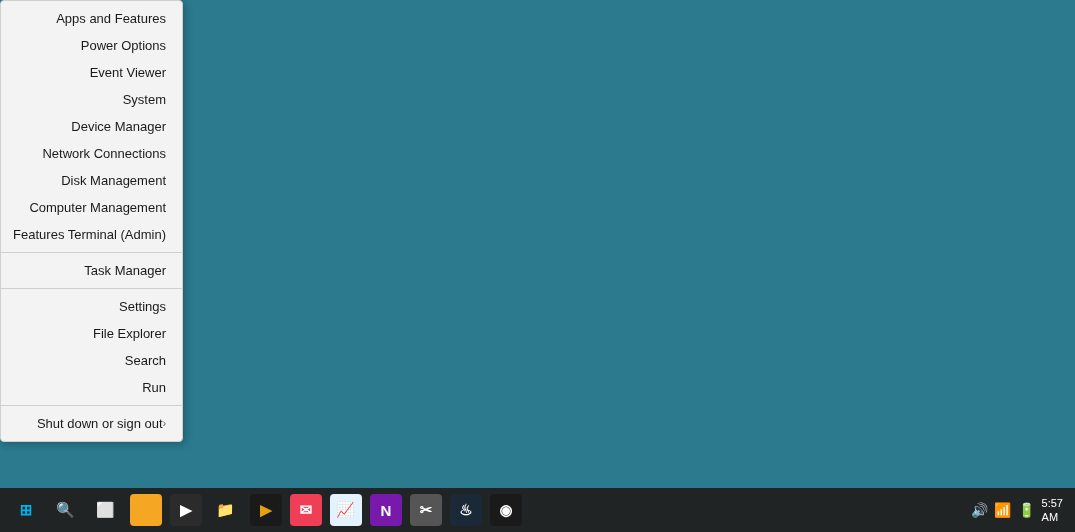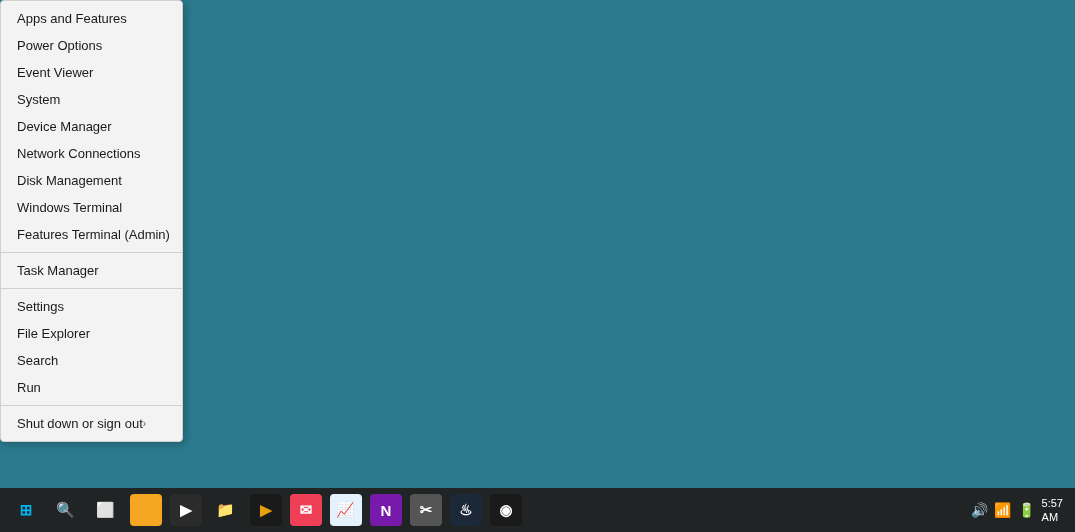--- a/index.html
+++ b/index.html
@@ -29,21 +29,21 @@
       border: 1px solid #d0d0d0;
       border-radius: 4px;
       box-shadow: 2px 2px 8px rgba(0,0,0,0.25);
       z-index: 100;
       padding: 4px 0;
     }
 
     .menu-item {
       display: flex;
       align-items: center;
-      justify-content: flex-start;
+      justify-content: flex-end;
       padding: 6px 16px;
       font-size: 13px;
       color: #1a1a1a;
       cursor: pointer;
       white-space: nowrap;
       user-select: none;
     }
 
     .menu-separator {
       height: 1px;
@@ -143,21 +143,21 @@
     <div class="menu-item">
       <span>Device Manager</span>
     </div>
     <div class="menu-item">
       <span>Network Connections</span>
     </div>
     <div class="menu-item">
       <span>Disk Management</span>
     </div>
     <div class="menu-item">
-      <span>Windows Terminal</span>
+      <span>Computer Management</span>
     </div>
     <div class="menu-item">
       <span>Features Terminal (Admin)</span>
     </div>
     <div class="menu-separator"></div>
     <div class="menu-item">
       <span>Task Manager</span>
     </div>
     <div class="menu-separator"></div>
     <div class="menu-item">

